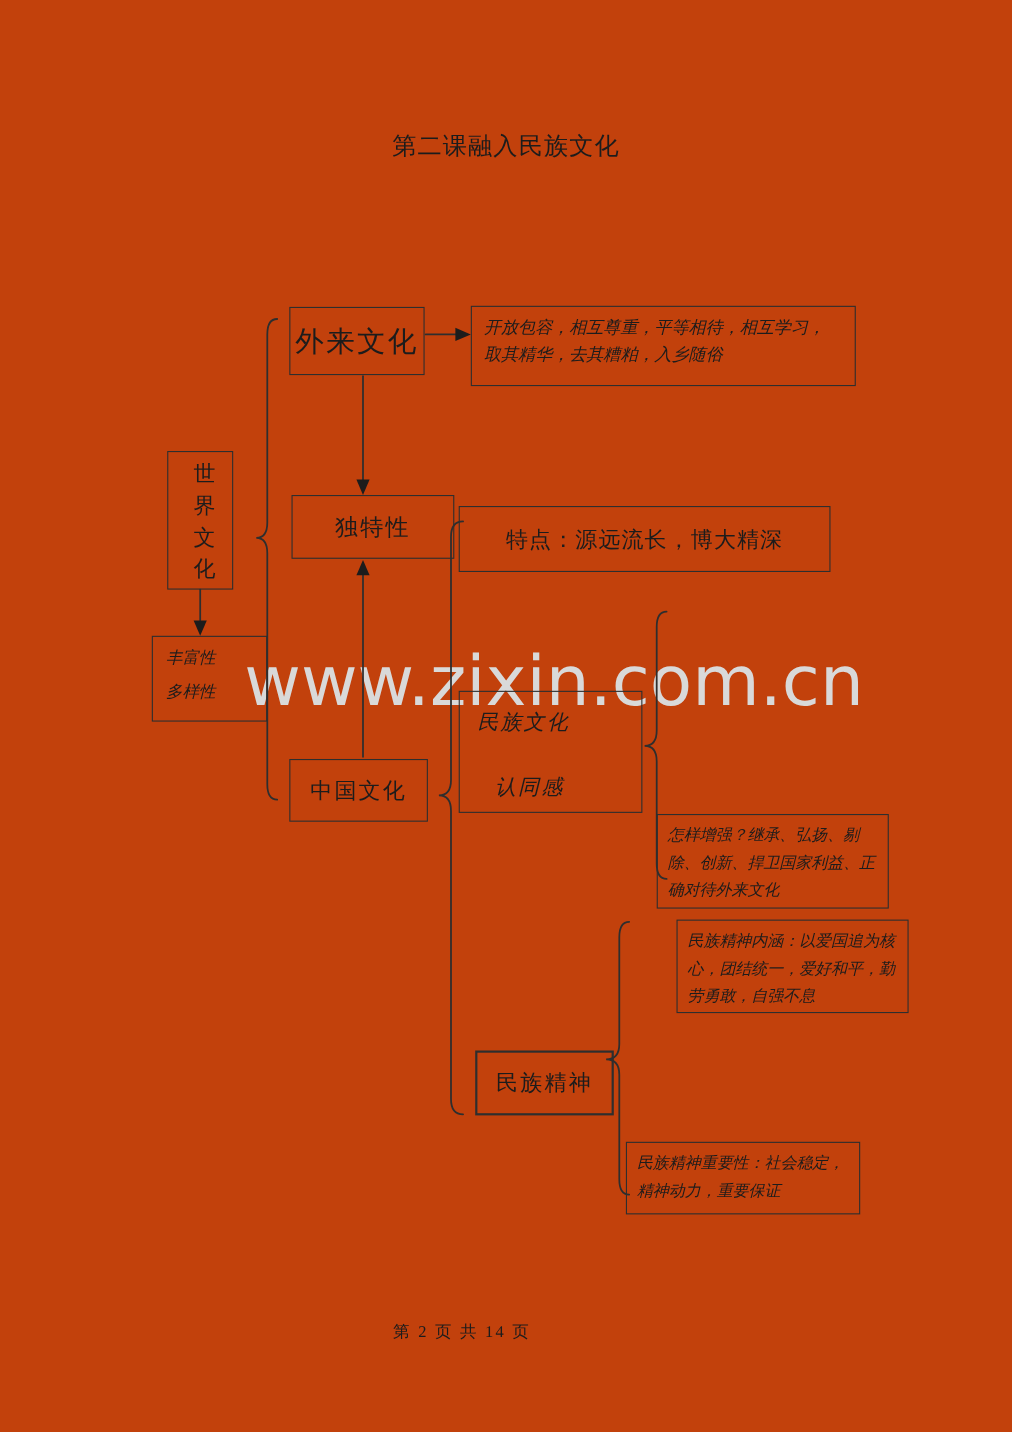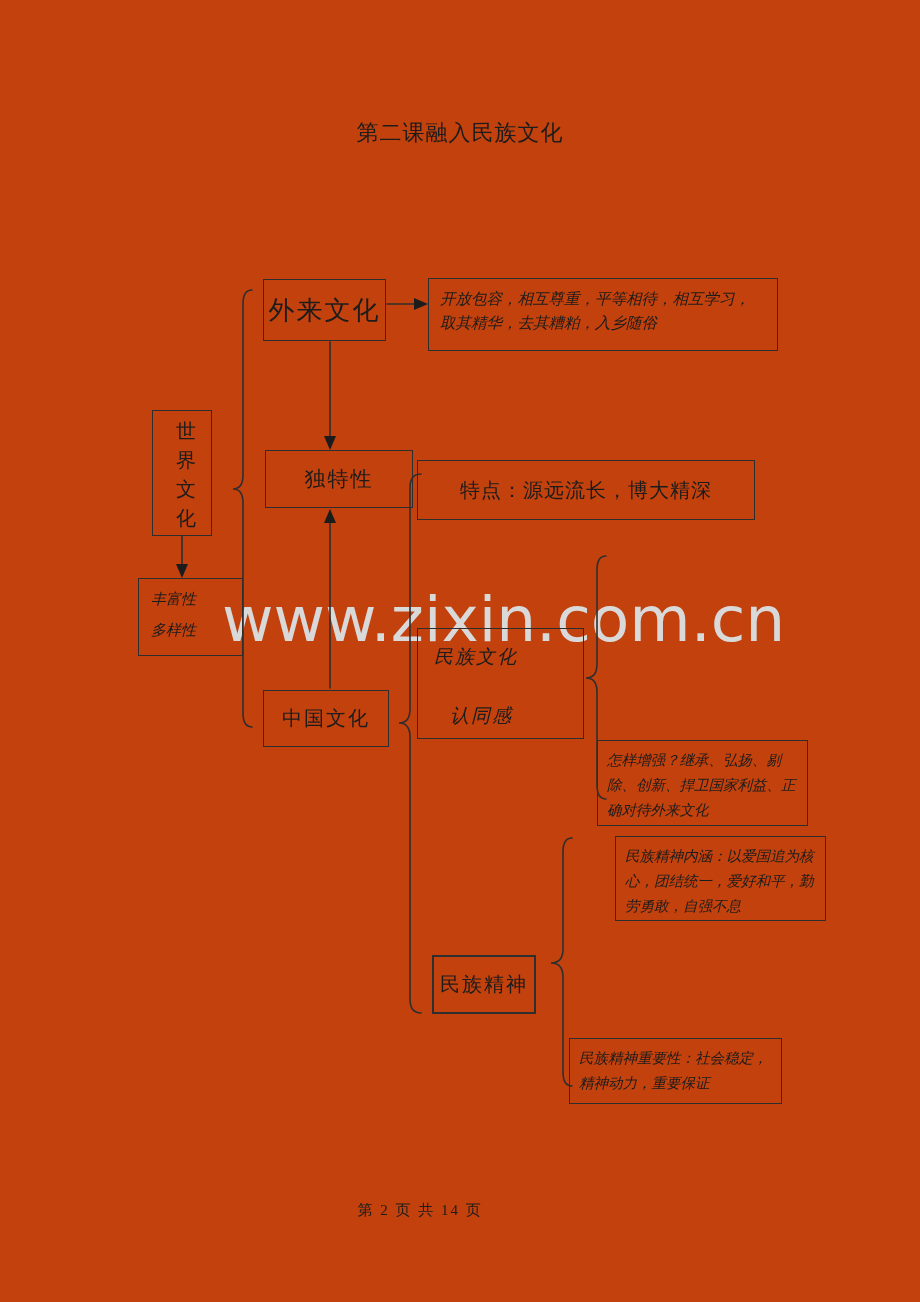--- a/index.html
+++ b/index.html
@@ -45,21 +45,21 @@
   #box-dute{left:265px;top:450px;width:148px;height:58px;font-size:21px;}
   #box-shijie{left:152px;top:410px;width:60px;height:126px;font-size:20px;line-height:29px;padding:4px 0 0 10px;}
   #box-fengfu{left:138px;top:578px;width:105px;height:78px;font-size:15px;line-height:31px;padding:5px 0 16px 12px;}
   #box-zhongguo{left:263px;top:690px;width:126px;height:57px;font-size:20px;}
   #box-tedian{left:417px;top:460px;width:338px;height:60px;font-size:20px;letter-spacing:1px;}
   #box-weishenme{left:596px;top:532px;width:214px;height:123px;font-size:14.5px;line-height:25px;padding:7px 9px;}
   #box-minzuwenhua{left:417px;top:628px;width:167px;height:111px;font-size:19px;padding:15px 0 0 16px;letter-spacing:2px;}
   #box-minzuwenhua .line2{margin-top:33px;margin-left:16px;}
   #box-zenyang{left:597px;top:740px;width:211px;height:86px;font-size:14.5px;line-height:25px;padding:7px 6px 7px 9px;}
   #box-neihan{left:571px;top:836px;width:211px;height:85px;font-size:14.5px;line-height:25px;padding:7px 6px 7px 9px;margin-left:44px;}
-  #box-minzujingshen{left:432px;top:955px;width:104px;height:59px;font-size:20px;border-width:2px;}
+  #box-minzujingshen{left:432px;top:955px;width:126px;height:59px;font-size:20px;border-width:2px;}
   #box-zhongyaoxing{left:569px;top:1038px;width:213px;height:66px;font-size:14.5px;line-height:25px;padding:7px 6px 7px 9px;}
 </style>
 </head>
 <body>
 
 <div id="page">
 
   <div id="title">第二课融入民族文化</div>
 
   <div id="watermark">www.zixin.com.cn</div>

